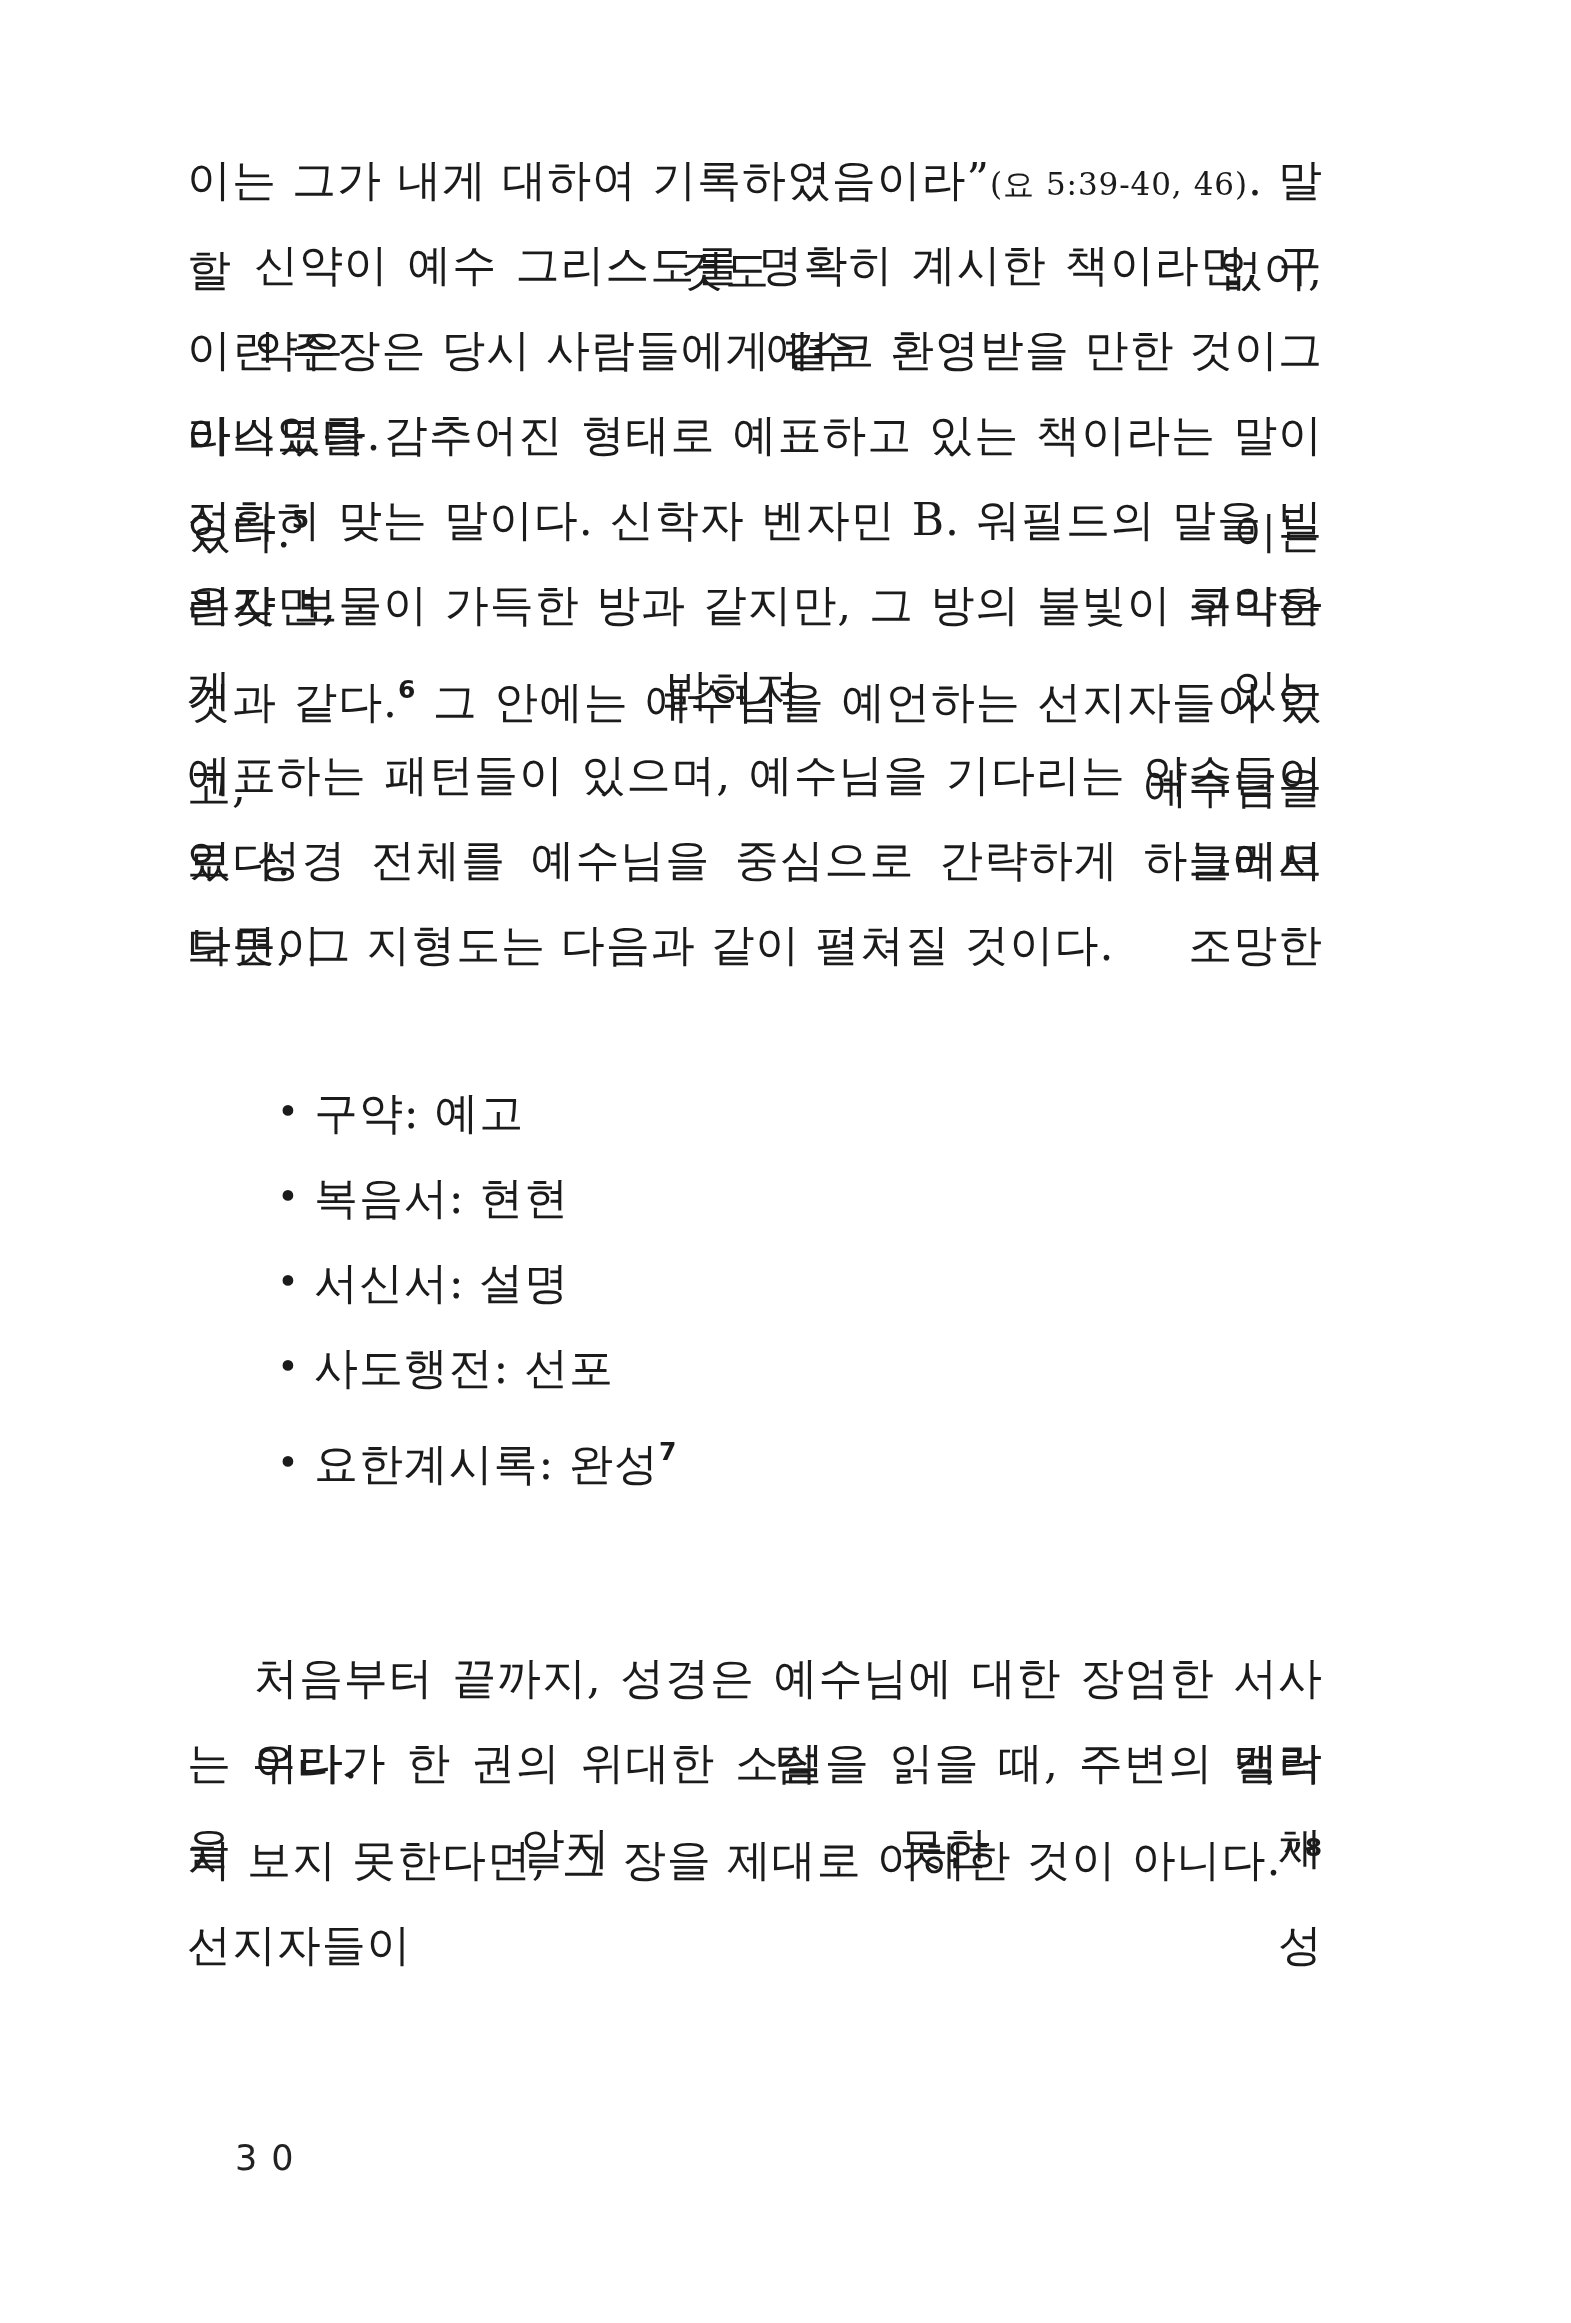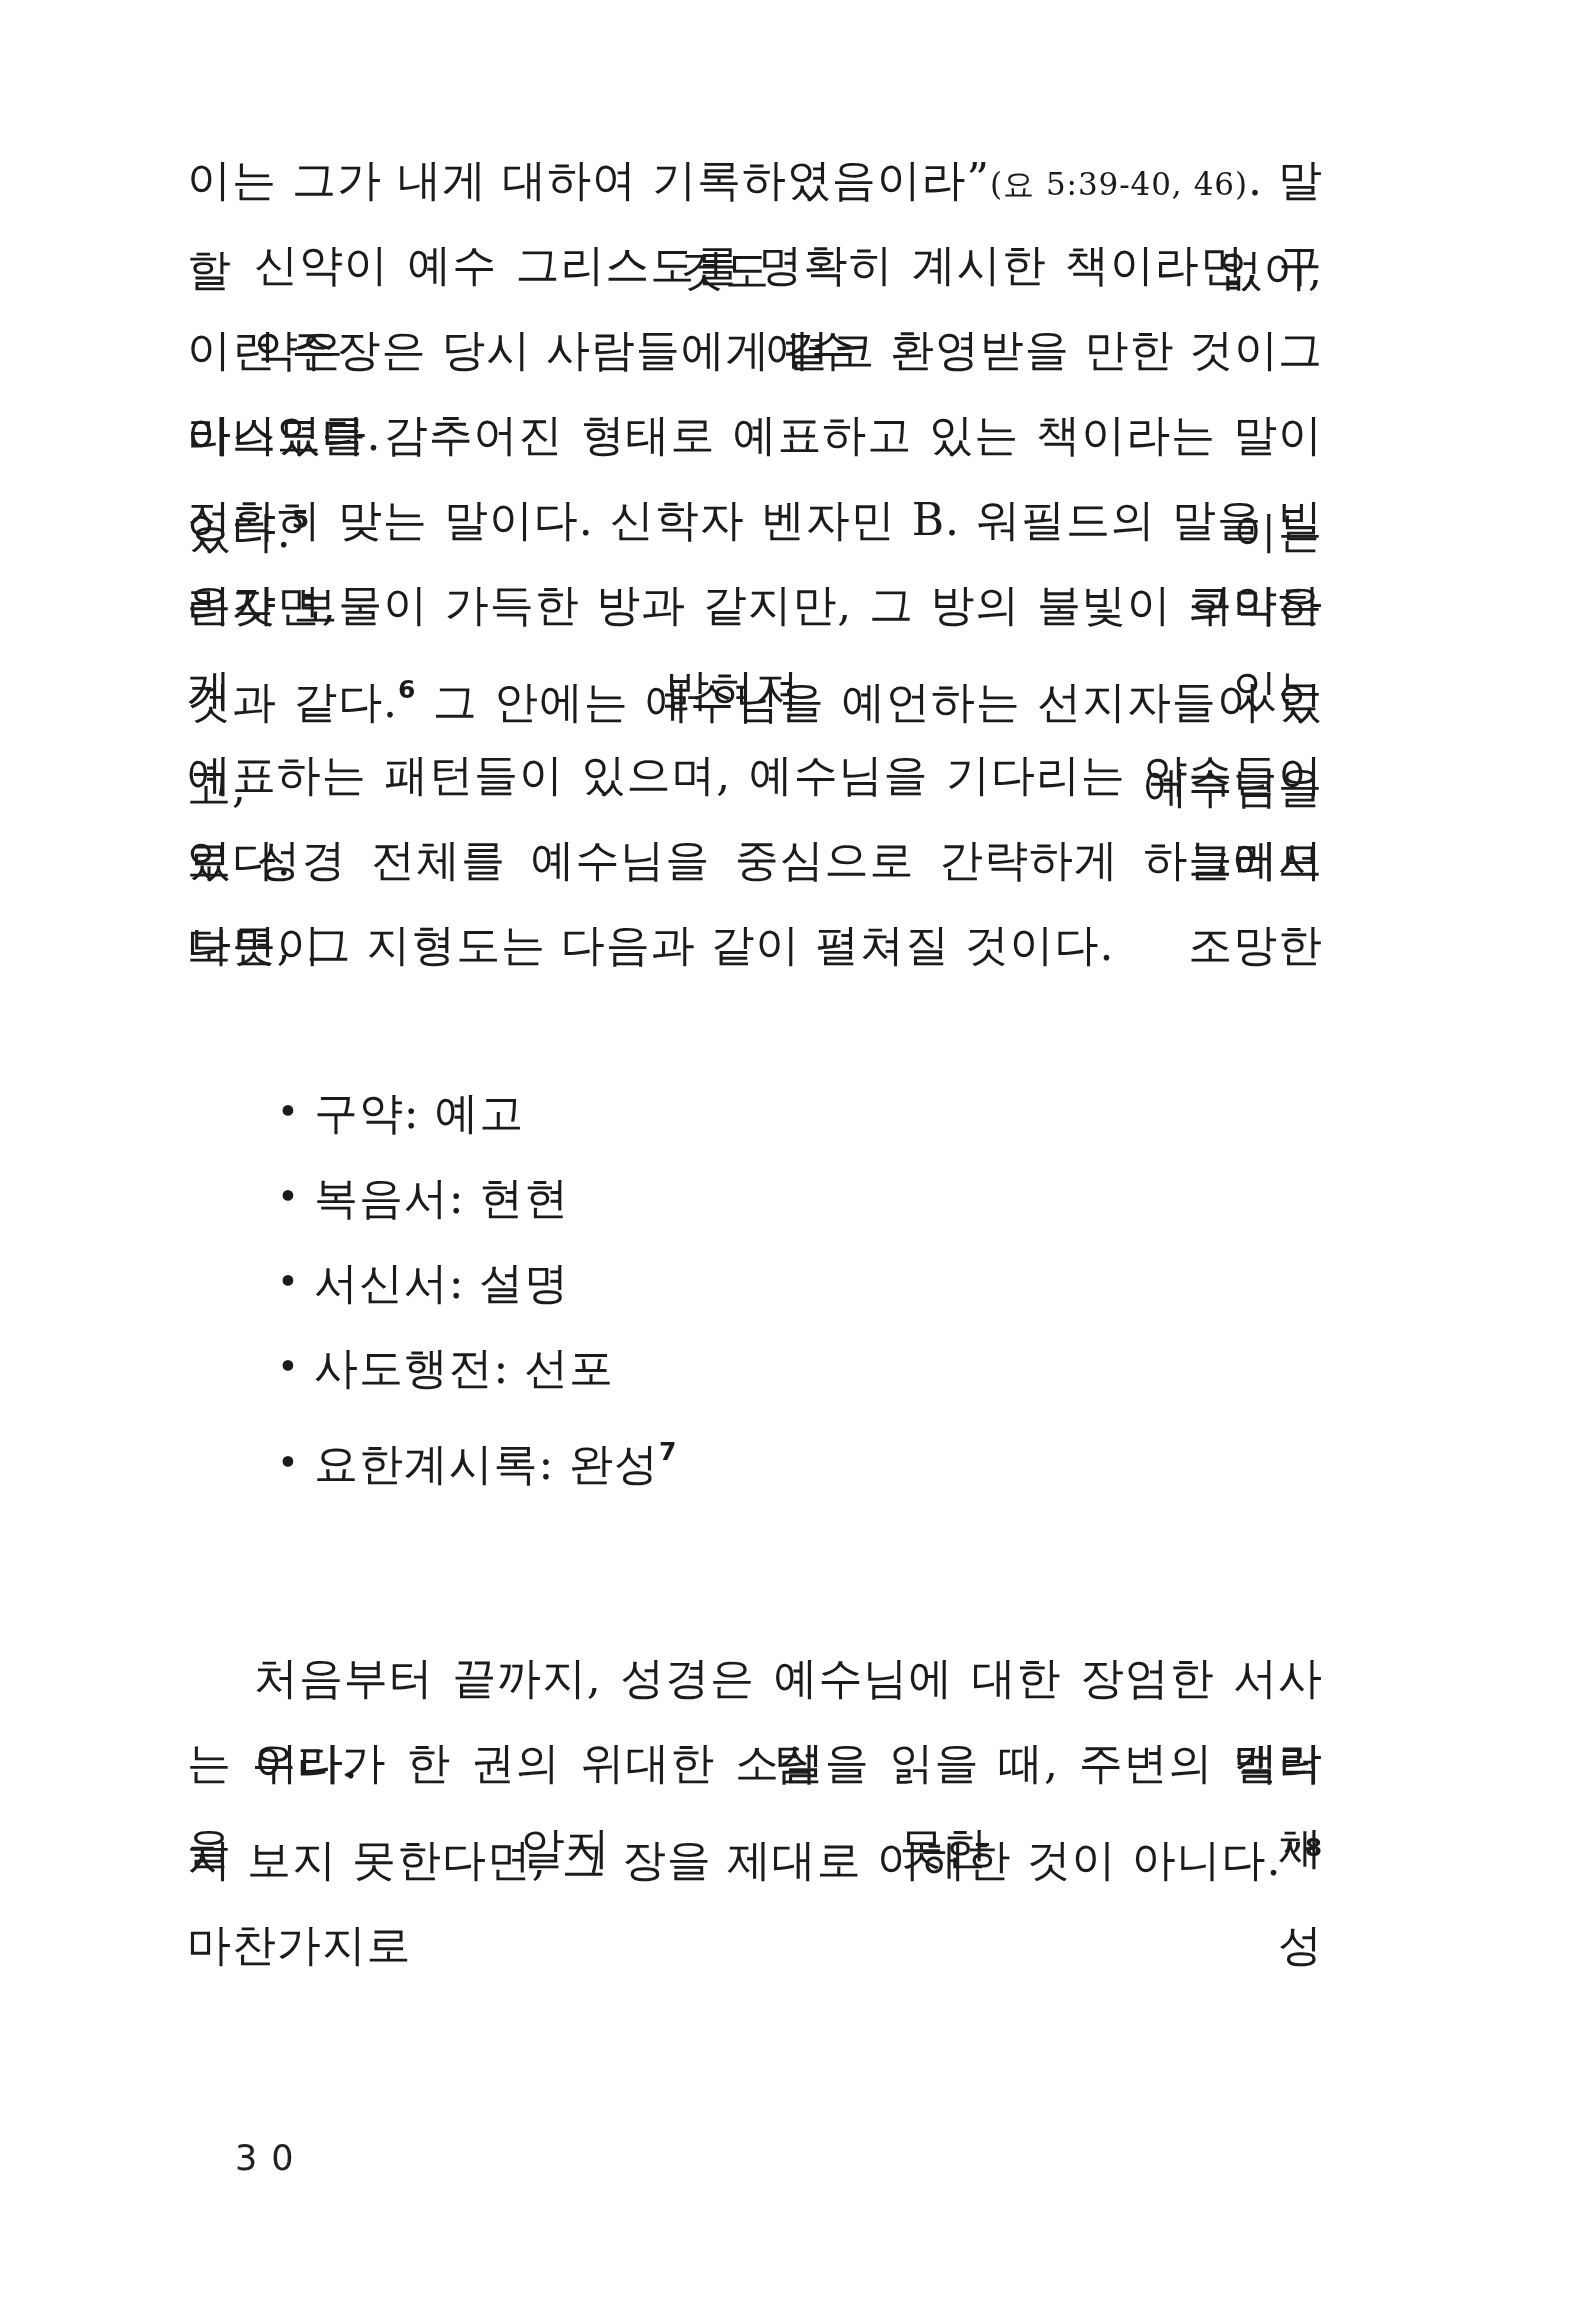--- a/index.html
+++ b/index.html
@@ -87,17 +87,17 @@
       <div class="line"><span class="seg-normal">다면, 그 지형도는 다음과 같이 펼쳐질 것이다.</span></div>
       <div class="spacer" style="height: 82px;"></div>
       <div class="line bullet-line"><span class="bullet-dot">•</span><span class="seg-normal">구약: 예고</span></div>
       <div class="line bullet-line"><span class="bullet-dot">•</span><span class="seg-normal">복음서: 현현</span></div>
       <div class="line bullet-line"><span class="bullet-dot">•</span><span class="seg-normal">서신서: 설명</span></div>
       <div class="line bullet-line"><span class="bullet-dot">•</span><span class="seg-normal">사도행전: 선포</span></div>
       <div class="line bullet-line"><span class="bullet-dot">•</span><span class="seg-normal">요한계시록: 완성</span><span class="seg-superscript">7</span></div>
       <div class="spacer" style="height: 141px;"></div>
       <div class="line indent justify"><span class="seg-normal">처음부터 끝까지, 성경은 예수님에 대한 장엄한 서사이다. 팀 켈러</span></div>
       <div class="line justify"><span class="seg-normal">는 우리가 한 권의 위대한 소설을 읽을 때, 주변의 맥락을 알지 못한 채</span></div>
-      <div class="line justify"><span class="seg-normal">지 보지 못한다면, 그 장을 제대로 이해한 것이 아니다.”</span><span class="seg-superscript">8</span><span class="seg-normal"> 마찬가지로 성</span></div>
+      <div class="line justify"><span class="seg-normal">지 보지 못한다면, 그 장을 제대로 이해한 것이 아니다.”</span><span class="seg-superscript">8</span><span class="seg-normal"> 선지자들이 성</span></div>
     </div>
   <div class="page-number">30</div>
 </div>
 
 
 </body></html>

